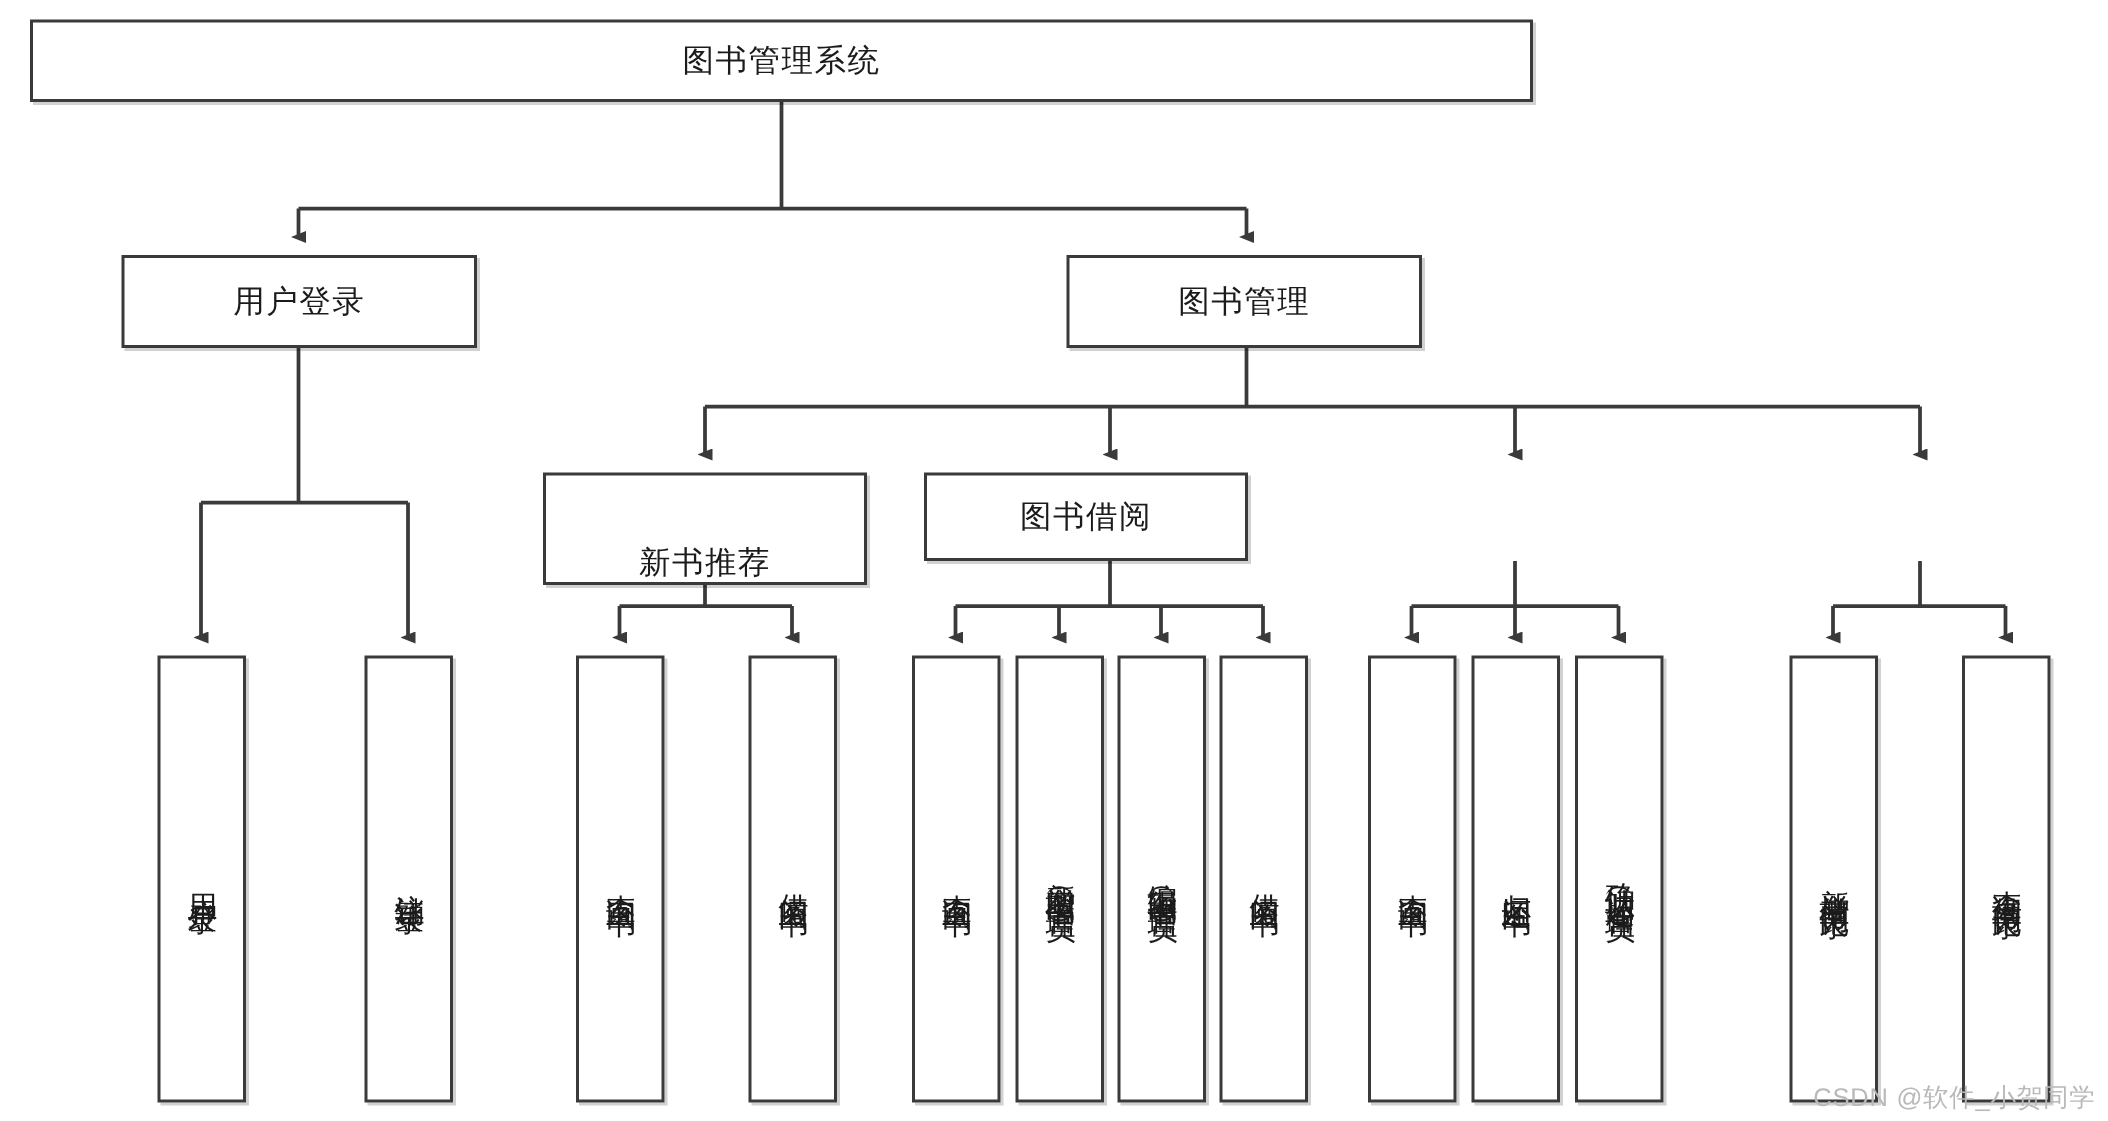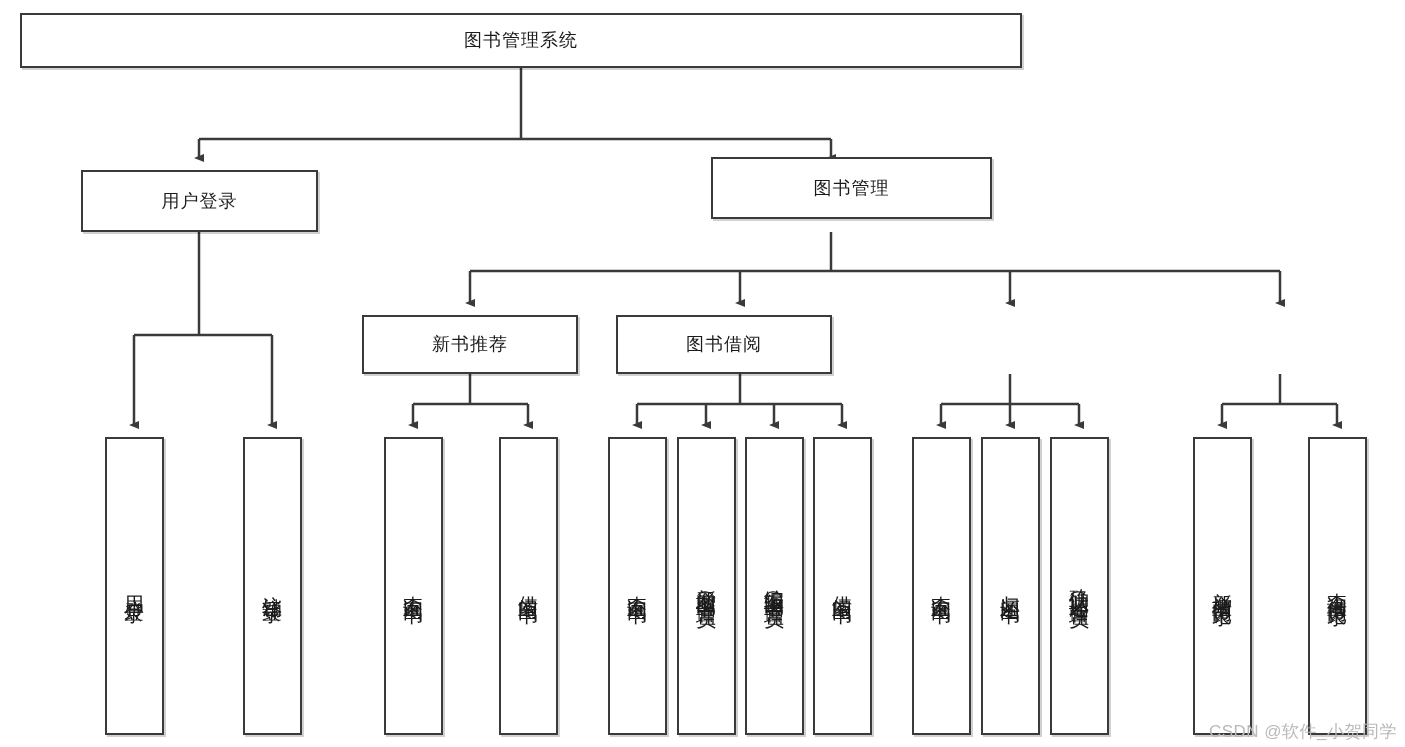--- a/index.html
+++ b/index.html
@@ -37,21 +37,21 @@
     z-index: 2;
   }
   .node-label {
     display: block;
     text-align: center;
     letter-spacing: 1px;
     line-height: 1.25;
     white-space: nowrap;
   }
   .node.horiz .node-label {
-    font-size: 18px;
+    font-size: 21px;
     font-family: Liberation Serif, serif;
   }
   .node.vert {
     align-items: center;
     justify-content: center;
   }
   .node.vert .node-label {
     writing-mode: vertical-rl;
     text-orientation: upright;
     font-size: 20px;
@@ -127,25 +127,25 @@
     </g>
   </svg>
 
   <div class="node horiz" style="left:20px; top:13px; width:1002px; height:55px;">
     <span class="node-label">图书管理系统</span>
   </div>
 
   <div class="node horiz" style="left:81px; top:170px; width:237px; height:62px;">
     <span class="node-label">用户登录</span>
   </div>
-  <div class="node horiz" style="left:711px; top:157px; width:281px; height:62px;">
+  <div class="node horiz" style="left:711px; top:170px; width:237px; height:62px;">
     <span class="node-label">图书管理</span>
   </div>
 
-  <div class="node horiz" style="left:362px; top:315px; width:216px; height:59px;">
+  <div class="node horiz" style="left:362px; top:315px; width:216px; height:75px;align-items:flex-end;">
     <span class="node-label">新书推荐</span>
   </div>
   <div class="node horiz" style="left:616px; top:315px; width:216px; height:59px;">
     <span class="node-label">图书借阅</span>
   </div>
 
   <div class="node vert" style="left:105px; top:437px; width:59px; height:298px;">
     <span class="node-label">用户登录</span>
   </div>
   <div class="node vert" style="left:243px; top:437px; width:59px; height:298px;">

